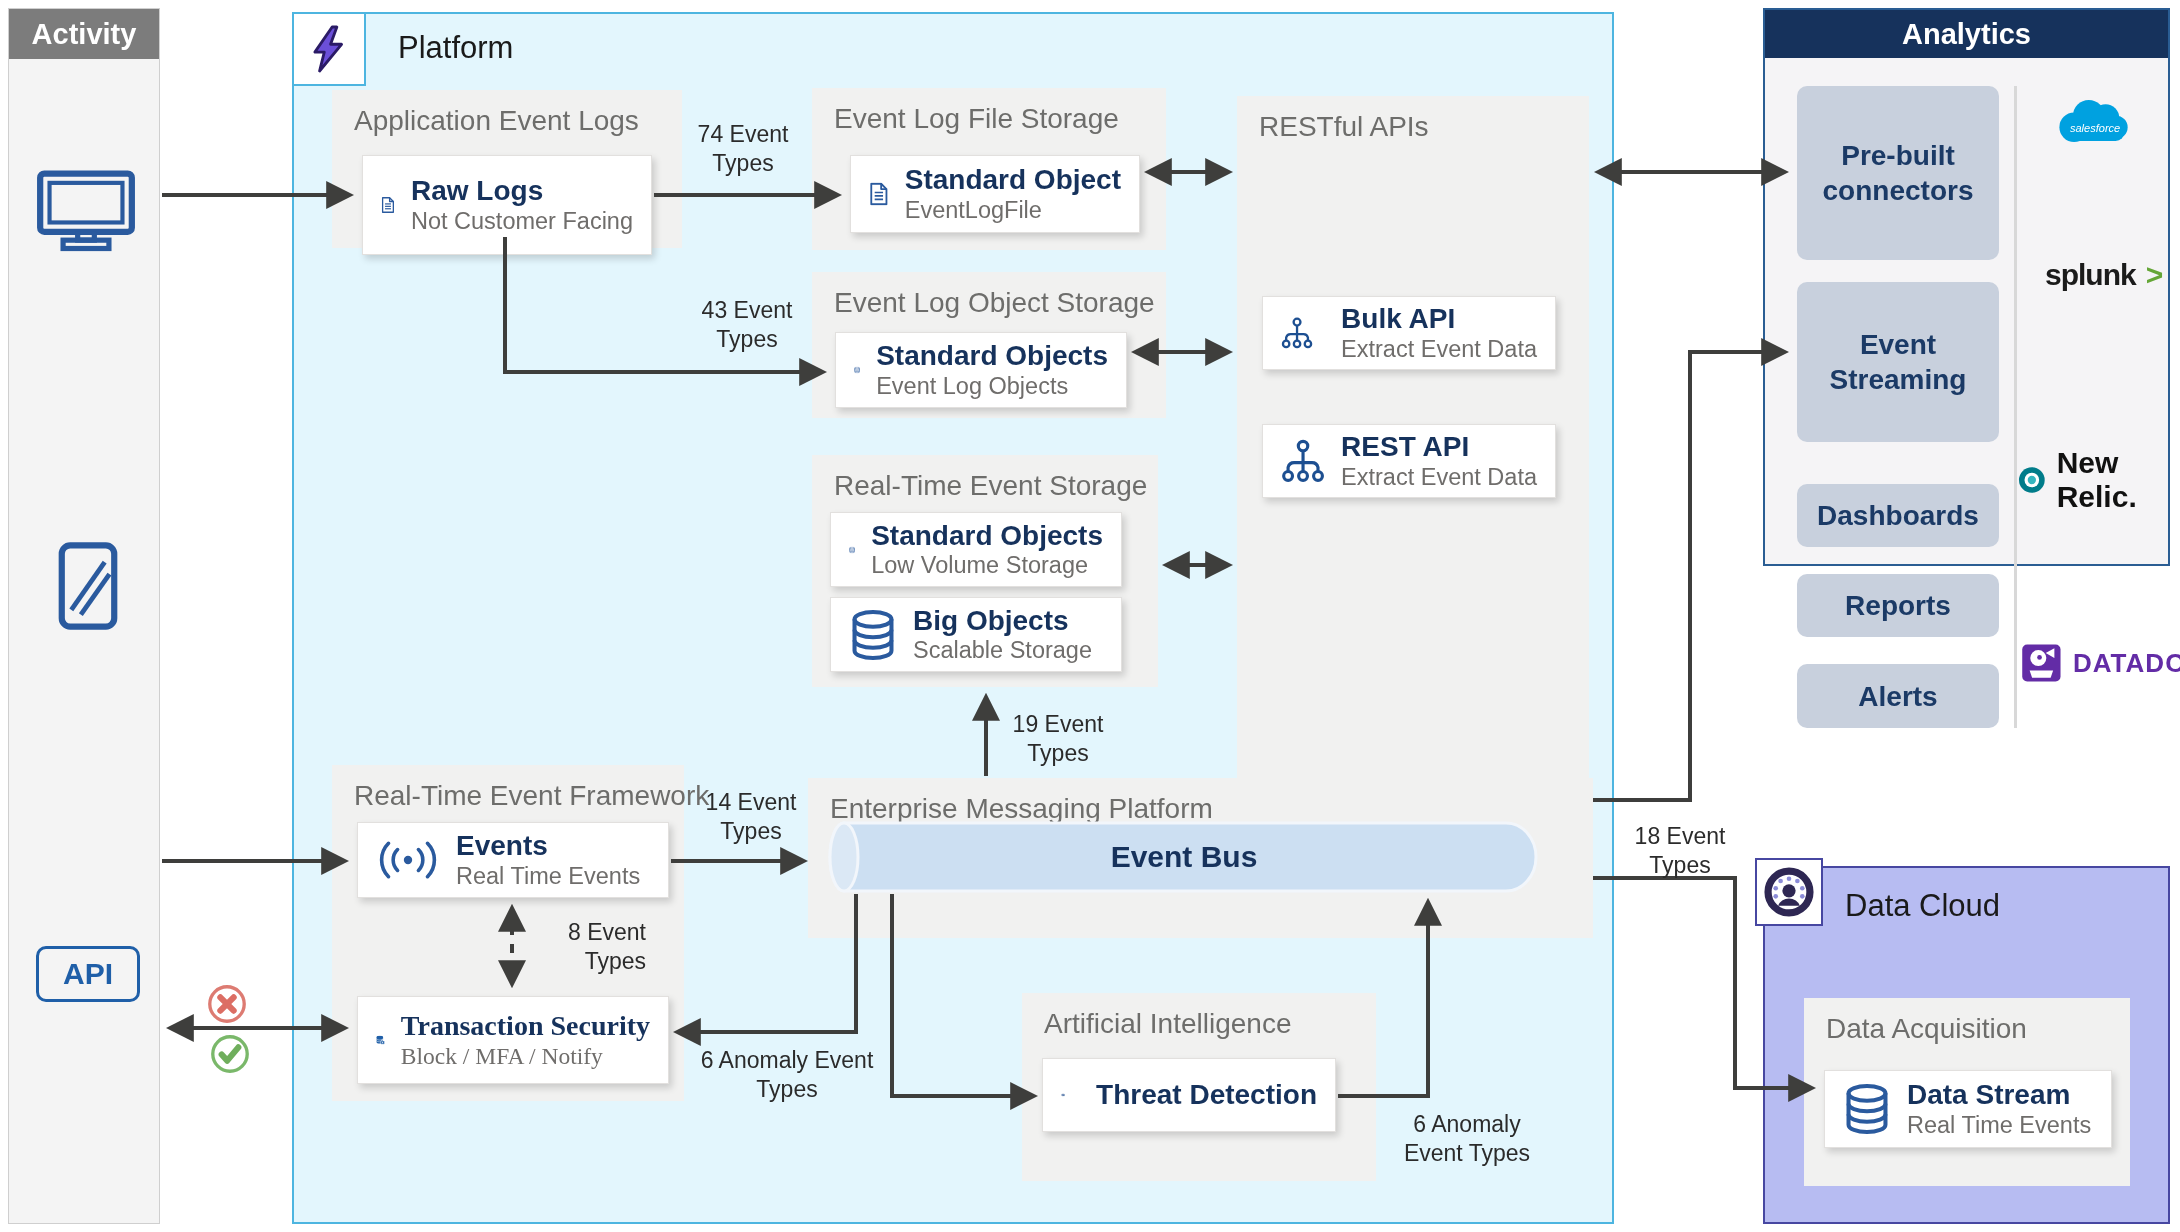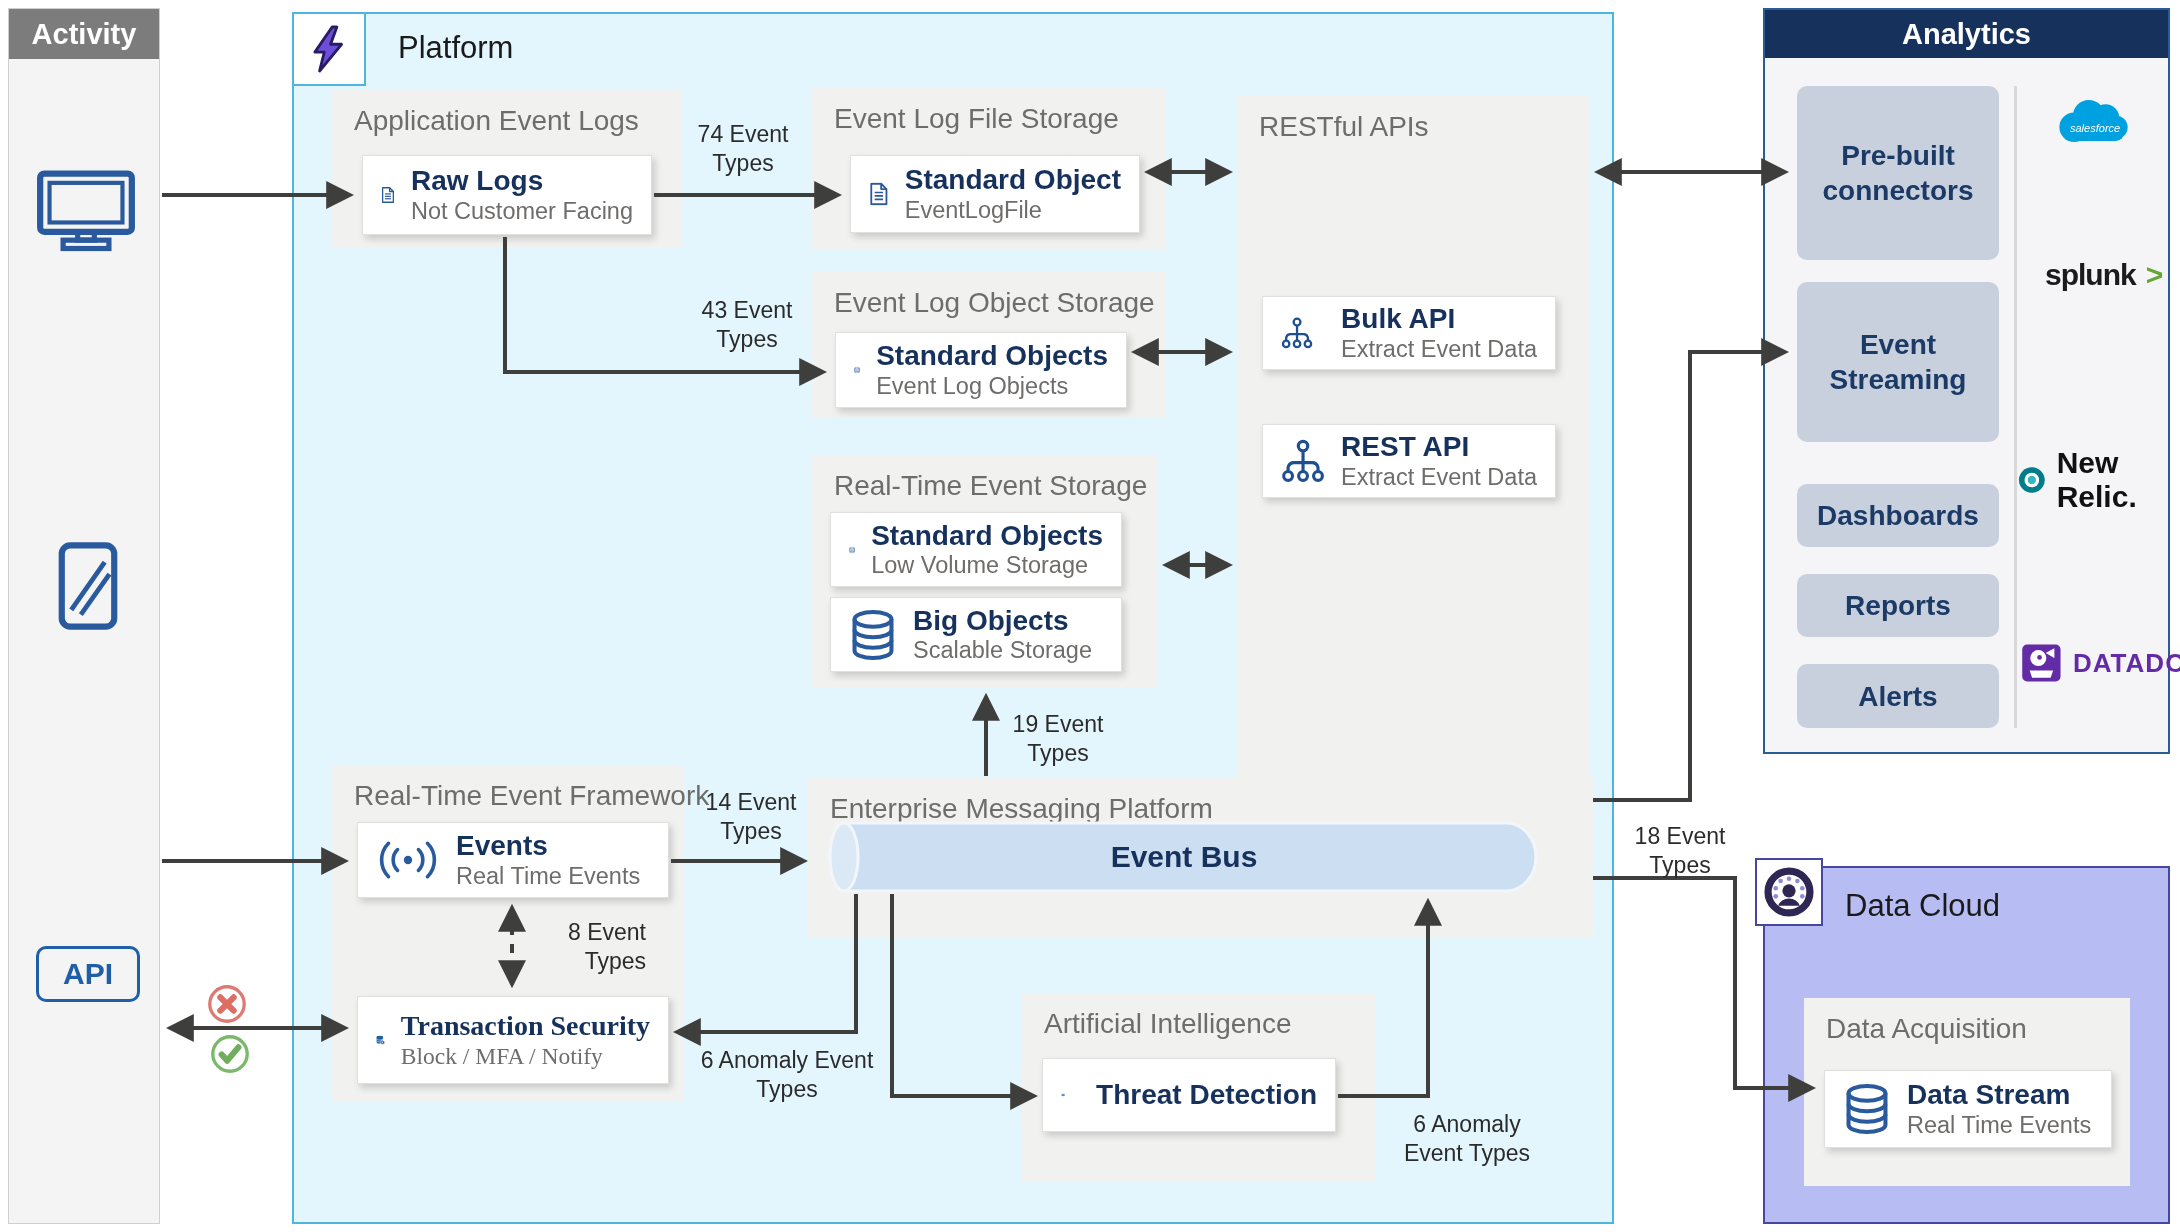--- a/index.html
+++ b/index.html
@@ -183,21 +183,21 @@
   <div class="badge" style="left:292px;top:12px;width:74px;height:74px;border:2px solid #4db5e0;">
     <svg width="44" height="52" viewBox="0 0 28 32">
         <use href="#sym-bolt"></use>
       </svg>
   </div>
   <div class="ptitle" style="left:398px;top:30px;">Platform</div>
 
   <div class="group" style="left:332px;top:90px;width:350px;height:158px;">
     <div class="gt">Application Event Logs</div>
   </div>
-  <div class="card" style="left:362px;top:155px;width:290px;height:80px;">
+  <div class="card" style="left:362px;top:155px;width:290px;height:100px;">
     <svg class="ic" width="48" height="56" viewBox="0 0 26 30">
         <use href="#sym-doc"></use>
       </svg>
     <div>
       <div class="t">Raw Logs</div>
       <div class="s">Not Customer Facing</div>
     </div>
   </div>
 
   <div class="group" style="left:812px;top:88px;width:354px;height:162px;">
@@ -308,21 +308,21 @@
   </div>
   <div class="card" style="left:1042px;top:1058px;width:294px;height:74px;gap:31px;">
     <svg class="ic" width="60" height="46" viewBox="0 0 34 26">
         <use href="#sym-brain"></use>
       </svg>
     <div>
       <div class="t">Threat Detection</div>
     </div>
   </div>
 
-  <div class="panel" style="left:1763px;top:8px;width:407px;height:746px;background:#f5f4f6;border:2px solid #2a5d93;">
+  <div class="panel" style="left:1763px;top:8px;width:407px;height:558px;background:#f5f4f6;border:2px solid #2a5d93;">
     <div class="phead" style="height:48px;background:#16325c;">
       <span>Analytics</span>
     </div>
     <div class="abox" style="left:32px;top:76px;width:202px;height:174px;">
       <span>Pre-built connectors</span>
     </div>
     <div class="abox" style="left:32px;top:272px;width:202px;height:160px;">
       <span>Event Streaming</span>
     </div>
     <div class="abox" style="left:32px;top:474px;width:202px;height:63px;">

